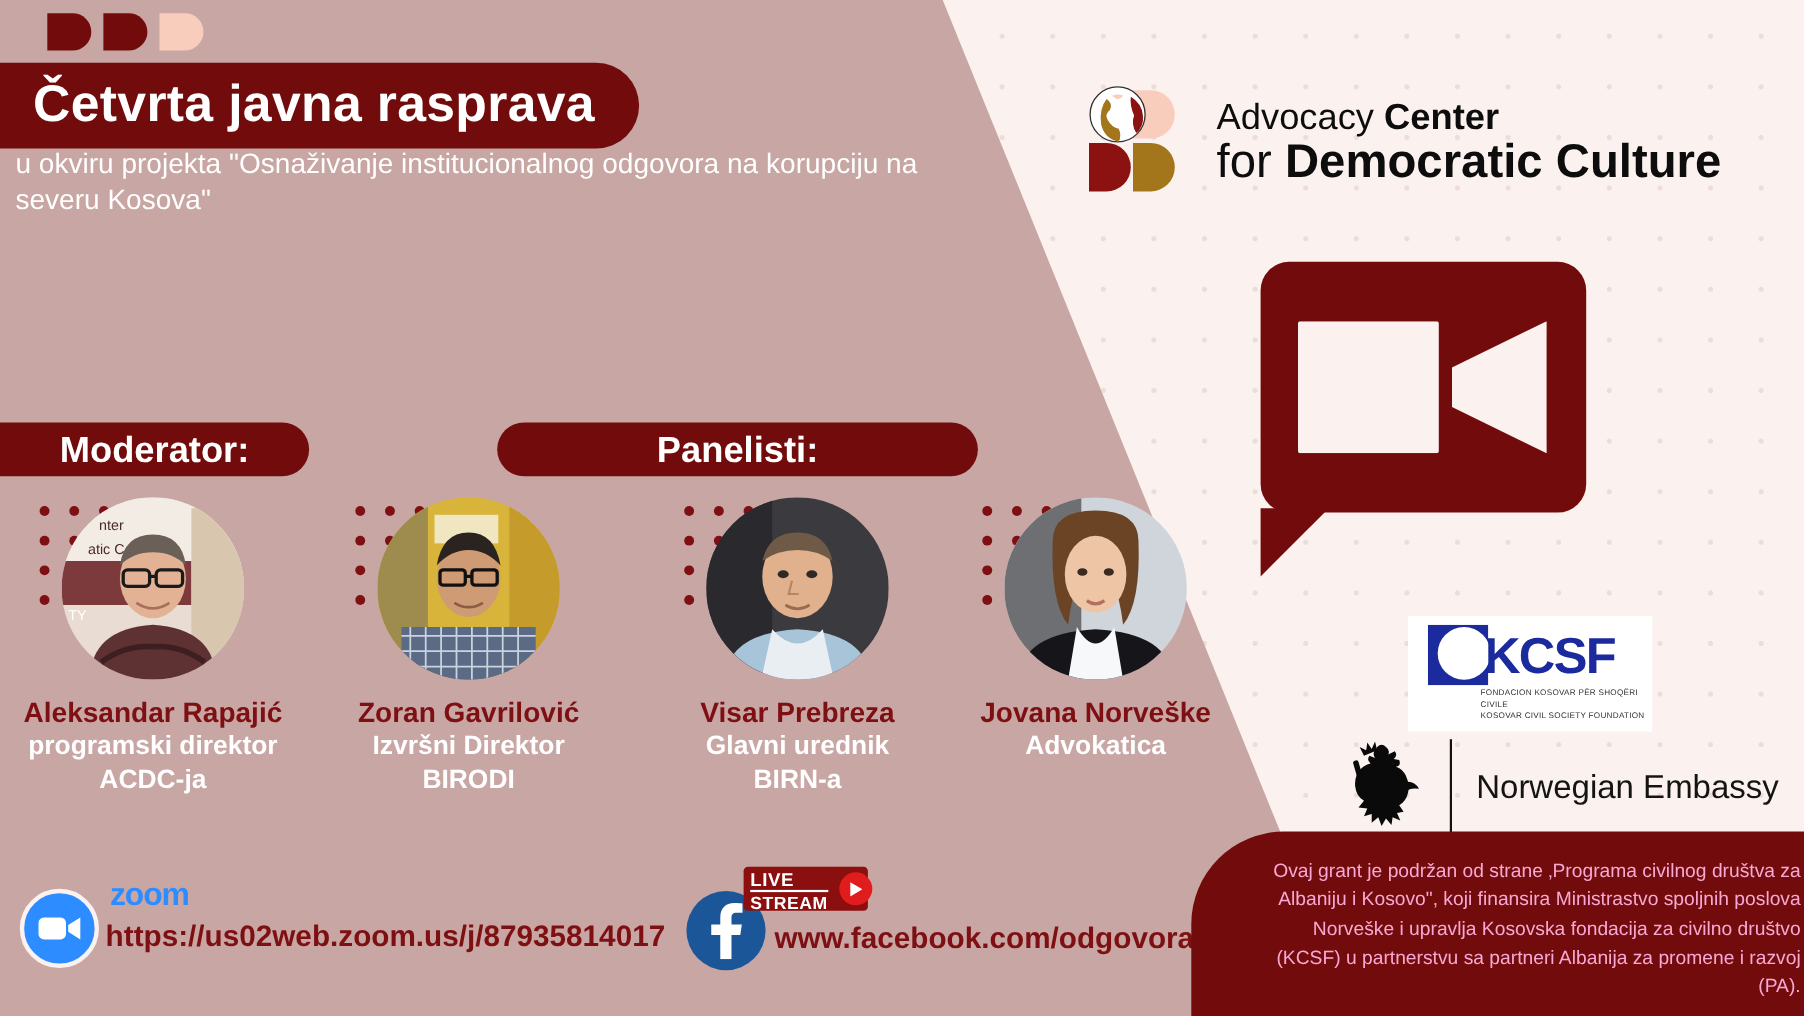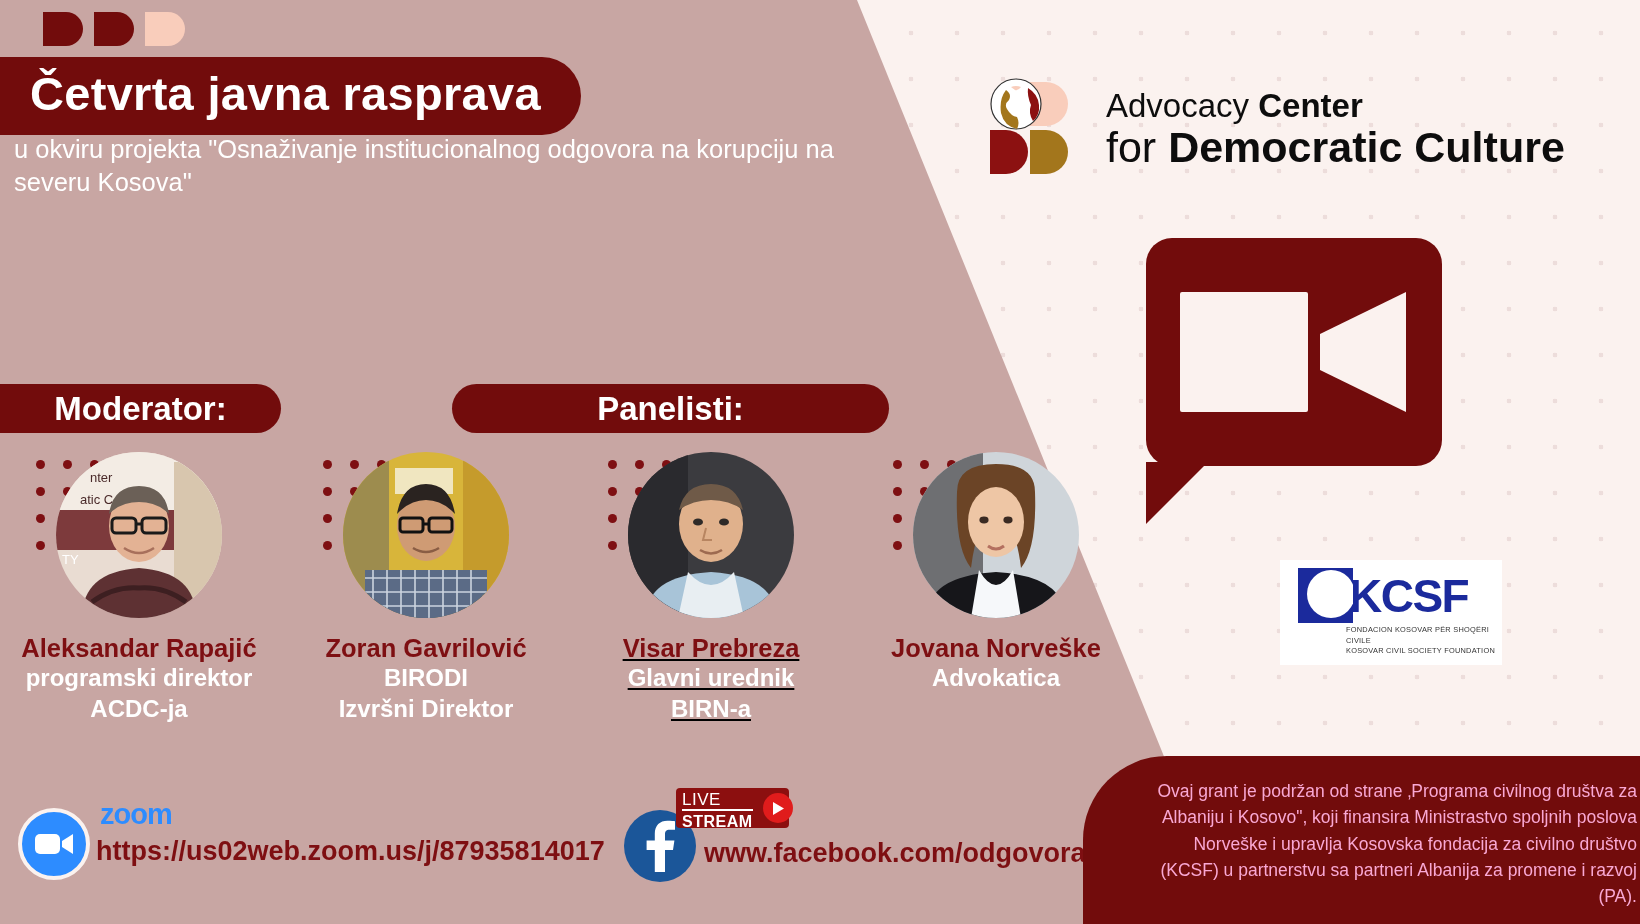--- a/index.html
+++ b/index.html
@@ -70,21 +70,21 @@
     border-radius:0 26px 26px 0; padding-left:36px;
   }
   .role-pan {
     left:452px; top:384px; width:437px; height:49px;
     border-radius:26px;
   }
 
   
   .people { position:absolute; left:0; top:452px; width:1110px; z-index:6; }
   .person { position:absolute; width:282px; text-align:center; }
-  .p0 { left:-2px; } .p1 { left:285px; } .p2 { left:570px;text-decoration:underline; } .p3 { left:855px; }
+  .p0 { left:-2px; } .p1 { left:285px; } .p2 { left:584px; } .p3 { left:855px; }
 
   .dotgrid { position:absolute; left:38px; top:8px; width:84px; height:90px; }
   .dotgrid i {
     position:absolute; width:9px; height:9px; border-radius:50%;
     background:#7e0f12; display:block;
   }
 
   .avatar {
     position:relative; margin:0 auto; width:166px; height:166px;
     border-radius:50%; overflow:hidden; z-index:2;
@@ -119,21 +119,21 @@
   .fb-badge {
     position:absolute; left:0; top:20px; width:72px; height:72px;
     border-radius:50%; background:#1b5699;
     display:flex; align-items:center; justify-content:center;
   }
   .live-badge {
     position:absolute; left:52px; top:-2px;
     background:#8c0f0f; border-radius:4px;
     padding:3px 36px 3px 6px; height:40px;
   }
-  .live-t1 { color:#fff; font-size:17px; font-weight:400; line-height:1; letter-spacing:.5px;
+  .live-t1 { color:#fff; font-size:17px; font-weight:700; line-height:1; letter-spacing:.5px;
              border-bottom:2px solid #fff; padding-bottom:1px; }
   .live-t2 { color:#fff; font-size:16px; font-weight:700; line-height:1.4; letter-spacing:.5px; }
   .live-play {
     position:absolute; right:-4px; top:5px; width:30px; height:30px;
     border-radius:50%; background:#e01c1c;
     display:flex; align-items:center; justify-content:center;
   }
   .fb-url {
     position:absolute; left:80px; top:48px;
     color:#7e0f12; font-size:27px; font-weight:700; white-space:nowrap;
@@ -289,22 +289,22 @@
           </g>
           <ellipse cx="83" cy="74" rx="29" ry="35" fill="#cf9b74"></ellipse>
           <path d="M54 62 q5-30 29-30 q24 0 29 30 q-13-14-29-14 q-16 0-29 14z" fill="#2a2320"></path>
           <rect x="57" y="66" width="23" height="14" rx="3" fill="none" stroke="#111" stroke-width="3"></rect>
           <rect x="86" y="66" width="23" height="14" rx="3" fill="none" stroke="#111" stroke-width="3"></rect>
           <line x1="80" y1="72" x2="86" y2="72" stroke="#111" stroke-width="3"></line>
           <path d="M70 96 q13 8 26 0" stroke="#8a5d44" stroke-width="2.5" fill="none"></path>
         </svg>
       </div>
       <div class="pname">Zoran Gavrilović</div>
+      <div class="prole">Izvršni Direktor</div>
       <div class="prole">BIRODI</div>
-      <div class="prole">Izvršni Direktor</div>
     </div>
 
     <div class="person p2">
       <div class="dotgrid">
         <i style="left:0;top:0"></i>
           <i style="left:27px;top:0"></i>
           <i style="left:54px;top:0"></i>
           <i style="left:81px;top:0"></i>
         <i style="left:0;top:27px"></i>
           <i style="left:27px;top:27px"></i>
@@ -429,18 +429,28 @@
         </svg>
       </div>
       <div class="kcsf-word">KCSF</div>
     </div>
     <div class="kcsf-sub">
       <div>FONDACION KOSOVAR PËR SHOQËRI CIVILE</div>
       <div>KOSOVAR CIVIL SOCIETY FOUNDATION</div>
     </div>
   </div>
 
+  <div class="nor">
+    <svg class="nor-lion" viewBox="0 0 74 86">
+      <path d="M30 6 q4-4 8 0 q4 3 2 7 l6-3 q3 4-1 7 l5 1 q2 5-3 6 q6 2 9 8 q4 8 2 16 q-2 8-8 11 l4 6 l-6 1 l3 7 l-7-3 l-1 7 l-5-6 l-4 7 l-3-8 l-6 5 l0-8 l-7 2 l3-7 l-8-1 l5-6 q-7-4-8-13 q-1-10 5-16 q4-4 9-5 q-4-3-1-7 l5 2 q-3-5 1-8z" fill="#0a0a0a"></path>
+      <path d="M18 14 l-4-8 l6 3 l1-7 l4 6 l3-7 l2 8" fill="#0a0a0a"></path>
+      <rect x="12" y="18" width="5" height="34" rx="2" fill="#0a0a0a" transform="rotate(-16 14 34)"></rect>
+      <path d="M50 40 q12-6 18 4 q-9-1-13 3 z" fill="#0a0a0a"></path>
+    </svg>
+    <div class="nor-div"></div>
+    <div class="nor-text">Norwegian Embassy</div>
+  </div>
 
   <div class="disclaimer">
     <p>Ovaj grant je podržan od strane ‚Programa civilnog društva za Albaniju i Kosovo", koji finansira Ministrastvo spoljnih poslova Norveške i upravlja Kosovska fondacija za civilno društvo (KCSF) u partnerstvu sa partneri Albanija za promene i razvoj (PA).</p>
   </div>
 
 </div>
 
 </body></html>

